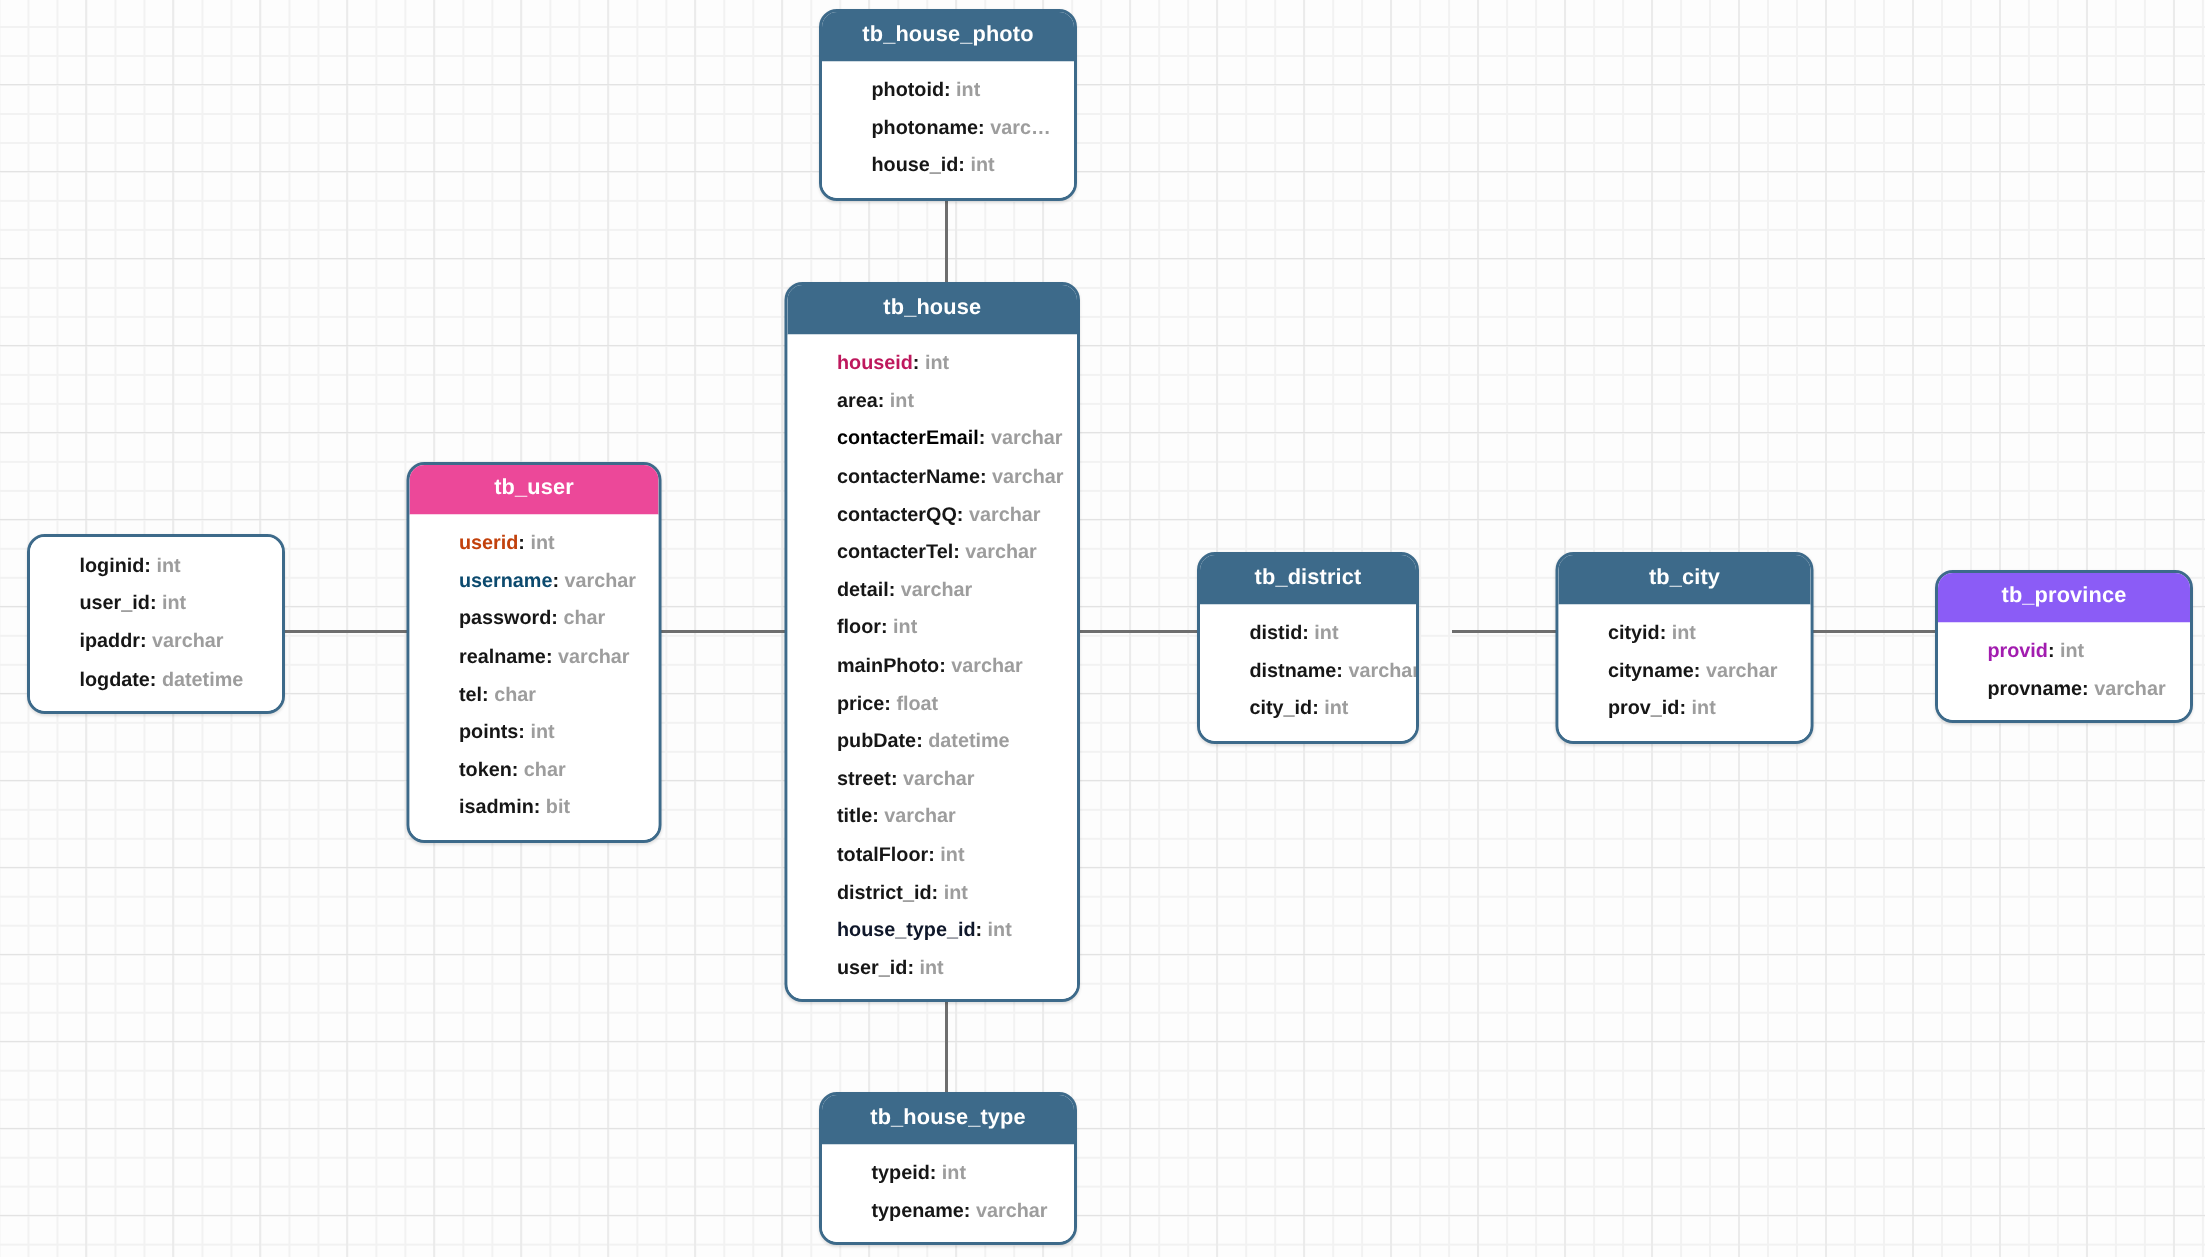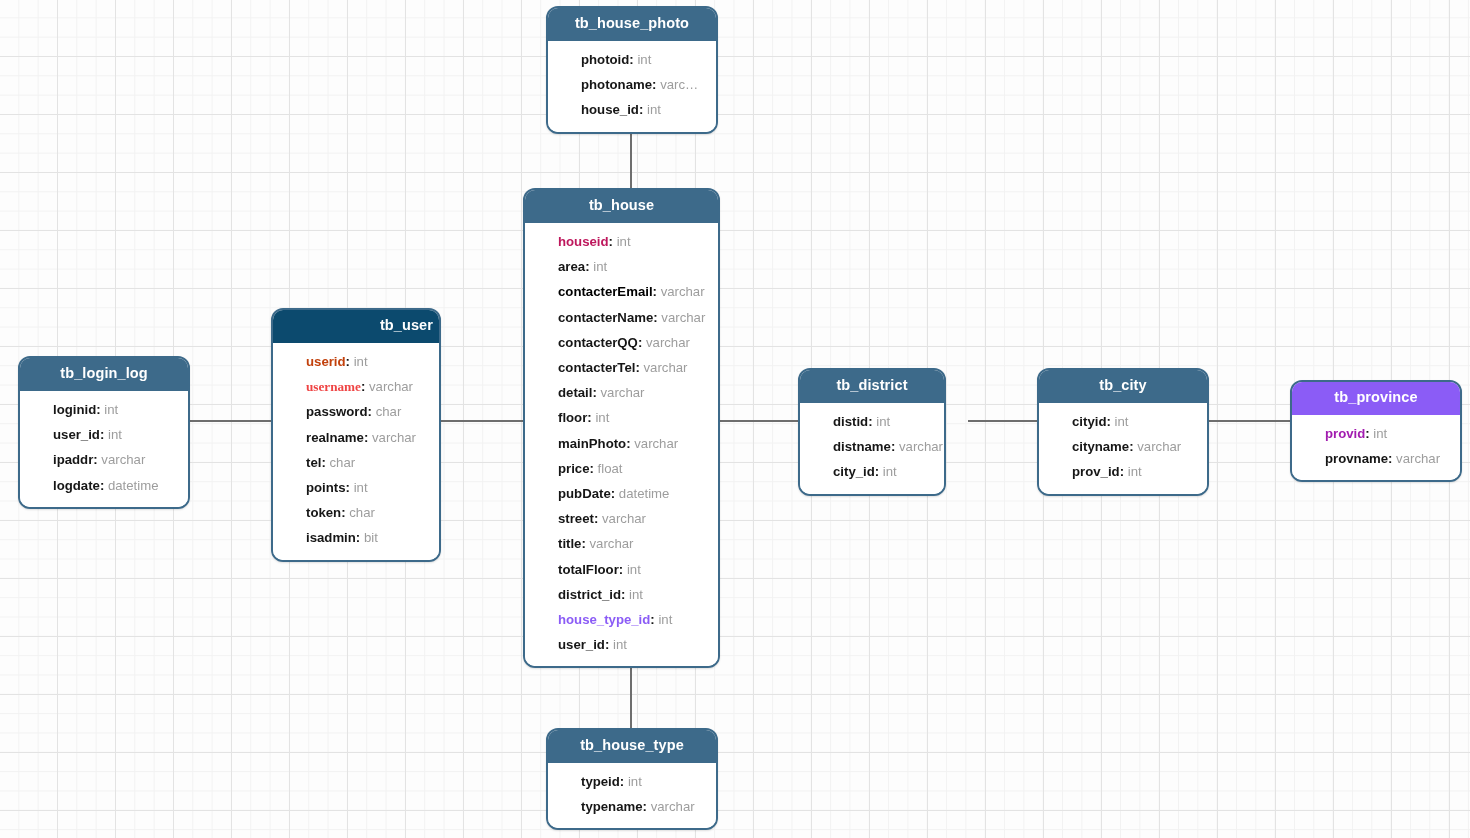--- a/index.html
+++ b/index.html
@@ -69,21 +69,21 @@
     white-space: nowrap;
     overflow: hidden;
     text-overflow: clip;
   }
   .field .fname {
     color: #161616;
     font-weight: bold;
   }
   .field .ftype {
     color: #9d9d9d;
-    font-weight: normal;
+    font-weight: bold;
   }
   .field .fsep { color: #161616; font-weight: bold; }
 
   
 </style>
 </head>
 <body>
 
 <div id="canvas">
   <div id="links-layer">
@@ -115,39 +115,38 @@
           <div class="field"><span class="fname" style="color: rgb(22, 22, 22);">contacterTel</span><span class="fsep">: </span><span class="ftype" style="color: rgb(157, 157, 157);">varchar</span></div>
           <div class="field"><span class="fname" style="color: rgb(22, 22, 22);">detail</span><span class="fsep">: </span><span class="ftype" style="color: rgb(157, 157, 157);">varchar</span></div>
           <div class="field"><span class="fname" style="color: rgb(22, 22, 22);">floor</span><span class="fsep">: </span><span class="ftype" style="color: rgb(157, 157, 157);">int</span></div>
           <div class="field"><span class="fname" style="color: rgb(22, 22, 22);">mainPhoto</span><span class="fsep">: </span><span class="ftype" style="color: rgb(157, 157, 157);">varchar</span></div>
           <div class="field"><span class="fname" style="color: rgb(22, 22, 22);">price</span><span class="fsep">: </span><span class="ftype" style="color: rgb(157, 157, 157);">float</span></div>
           <div class="field"><span class="fname" style="color: rgb(22, 22, 22);">pubDate</span><span class="fsep">: </span><span class="ftype" style="color: rgb(157, 157, 157);">datetime</span></div>
           <div class="field"><span class="fname" style="color: rgb(22, 22, 22);">street</span><span class="fsep">: </span><span class="ftype" style="color: rgb(157, 157, 157);">varchar</span></div>
           <div class="field"><span class="fname" style="color: rgb(22, 22, 22);">title</span><span class="fsep">: </span><span class="ftype" style="color: rgb(157, 157, 157);">varchar</span></div>
           <div class="field"><span class="fname" style="color: rgb(22, 22, 22);">totalFloor</span><span class="fsep">: </span><span class="ftype" style="color: rgb(157, 157, 157);">int</span></div>
           <div class="field"><span class="fname" style="color: rgb(22, 22, 22);">district_id</span><span class="fsep">: </span><span class="ftype" style="color: rgb(157, 157, 157);">int</span></div>
-          <div class="field"><span class="fname" style="color: #8b5cf6;">house_type_id</span><span class="fsep">: </span><span class="ftype" style="color: rgb(157, 157, 157);">int</span></div>
+          <div class="field"><span class="fname" style="color: #0f172a;">house_type_id</span><span class="fsep">: </span><span class="ftype" style="color: rgb(157, 157, 157);">int</span></div>
           <div class="field"><span class="fname" style="color: rgb(22, 22, 22);">user_id</span><span class="fsep">: </span><span class="ftype" style="color: rgb(157, 157, 157);">int</span></div>
         </div>
       </div>
       <div class="entity" style="left: 271px; top: 308px; width: 170px; border-color: rgb(61, 106, 138);">
-        <div class="entity-header" style="background: #0c4a6e; color: rgb(255, 255, 255); text-align: right;">tb_user</div>
+        <div class="entity-header" style="background: #ec4899; color: rgb(255, 255, 255);">tb_user</div>
         <div class="entity-body">
           <div class="field"><span class="fname" style="color: #c2410c;">userid</span><span class="fsep">: </span><span class="ftype" style="color: rgb(157, 157, 157);">int</span></div>
-          <div class="field"><span class="fname" style="color: #ef4444; font-family: Liberation Serif, serif;">username</span><span class="fsep">: </span><span class="ftype" style="color: rgb(157, 157, 157);">varchar</span></div>
+          <div class="field"><span class="fname" style="color: #0c4a6e;">username</span><span class="fsep">: </span><span class="ftype" style="color: rgb(157, 157, 157);">varchar</span></div>
           <div class="field"><span class="fname" style="color: rgb(22, 22, 22);">password</span><span class="fsep">: </span><span class="ftype" style="color: rgb(157, 157, 157);">char</span></div>
           <div class="field"><span class="fname" style="color: rgb(22, 22, 22);">realname</span><span class="fsep">: </span><span class="ftype" style="color: rgb(157, 157, 157);">varchar</span></div>
           <div class="field"><span class="fname" style="color: rgb(22, 22, 22);">tel</span><span class="fsep">: </span><span class="ftype" style="color: rgb(157, 157, 157);">char</span></div>
           <div class="field"><span class="fname" style="color: rgb(22, 22, 22);">points</span><span class="fsep">: </span><span class="ftype" style="color: rgb(157, 157, 157);">int</span></div>
           <div class="field"><span class="fname" style="color: rgb(22, 22, 22);">token</span><span class="fsep">: </span><span class="ftype" style="color: rgb(157, 157, 157);">char</span></div>
           <div class="field"><span class="fname" style="color: rgb(22, 22, 22);">isadmin</span><span class="fsep">: </span><span class="ftype" style="color: rgb(157, 157, 157);">bit</span></div>
         </div>
       </div>
       <div class="entity" style="left: 18px; top: 356px; width: 172px; border-color: rgb(61, 106, 138);">
-        <div class="entity-header" style="background: rgb(61, 106, 138); color: rgb(255, 255, 255);">tb_login_log</div>
         <div class="entity-body">
           <div class="field"><span class="fname" style="color: rgb(22, 22, 22);">loginid</span><span class="fsep">: </span><span class="ftype" style="color: rgb(157, 157, 157);">int</span></div>
           <div class="field"><span class="fname" style="color: rgb(22, 22, 22);">user_id</span><span class="fsep">: </span><span class="ftype" style="color: rgb(157, 157, 157);">int</span></div>
           <div class="field"><span class="fname" style="color: rgb(22, 22, 22);">ipaddr</span><span class="fsep">: </span><span class="ftype" style="color: rgb(157, 157, 157);">varchar</span></div>
           <div class="field"><span class="fname" style="color: rgb(22, 22, 22);">logdate</span><span class="fsep">: </span><span class="ftype" style="color: rgb(157, 157, 157);">datetime</span></div>
         </div>
       </div>
       <div class="entity" style="left: 798px; top: 368px; width: 148px; border-color: rgb(61, 106, 138);">
         <div class="entity-header" style="background: rgb(61, 106, 138); color: rgb(255, 255, 255);">tb_district</div>
         <div class="entity-body">

